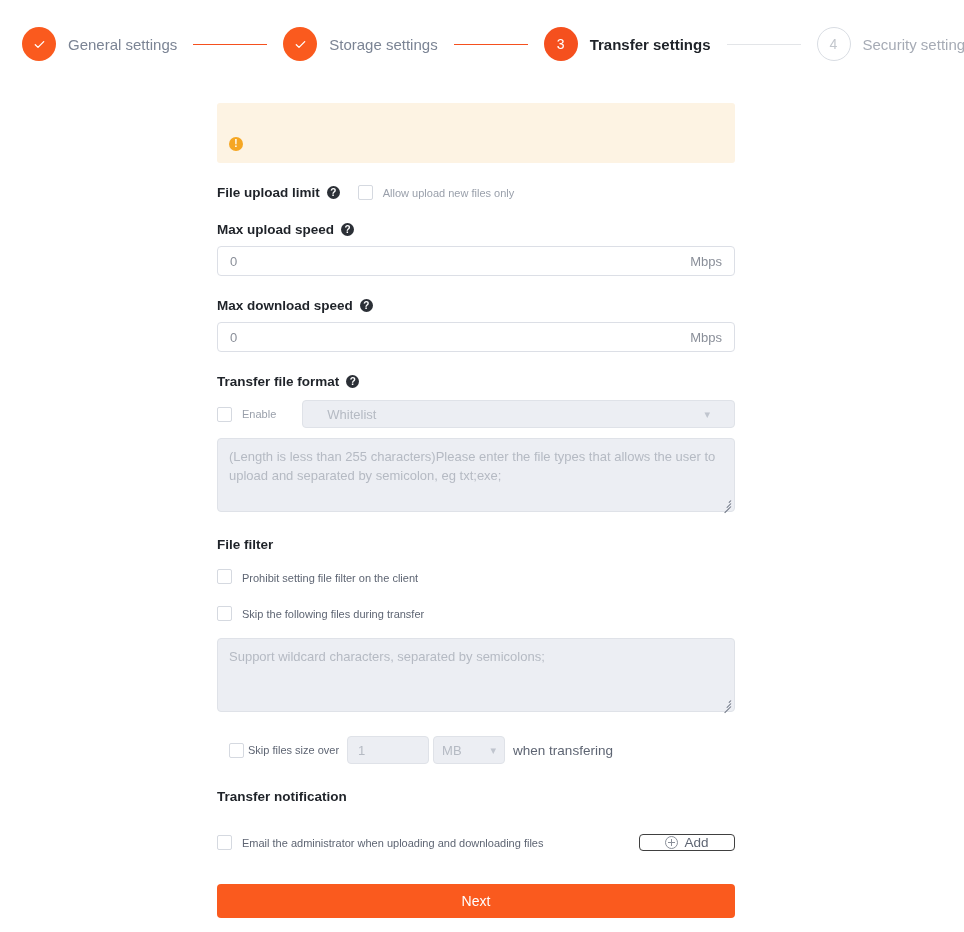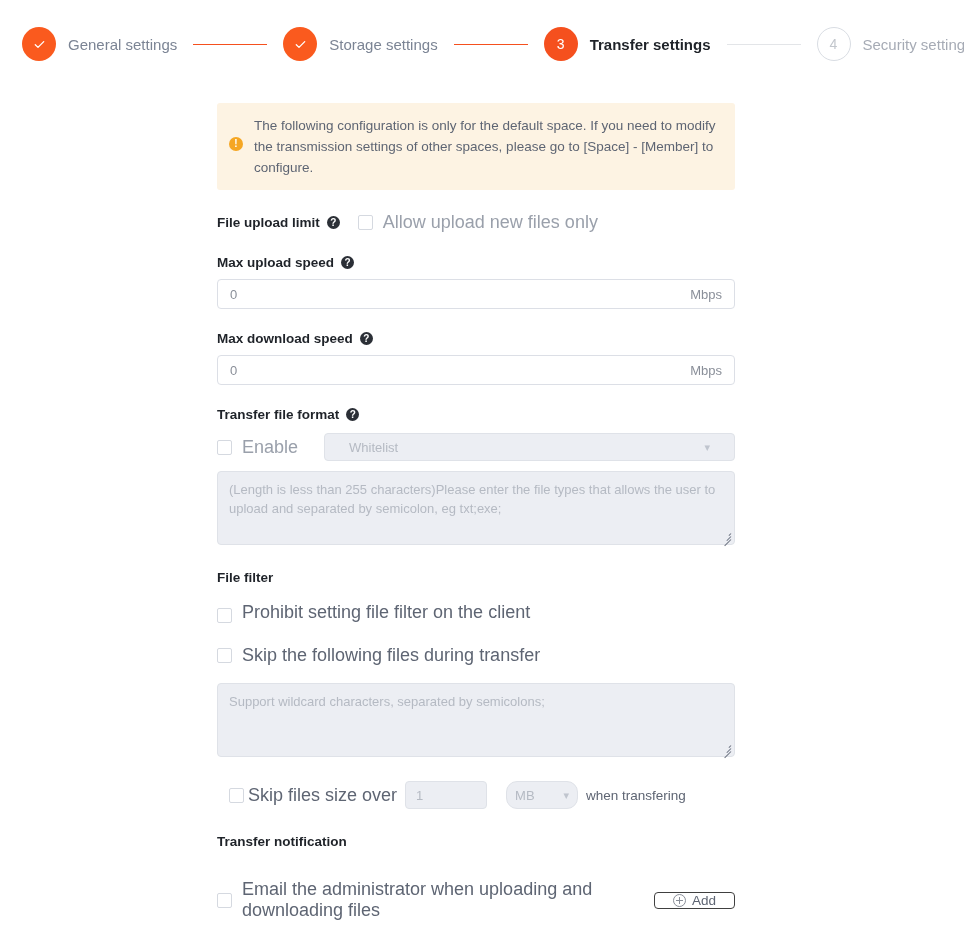--- a/index.html
+++ b/index.html
@@ -144,21 +144,21 @@
     background: #fff;
     flex: 0 0 auto;
     cursor: pointer;
   }
   .cb-row {
     display: flex;
     align-items: center;
     gap: 10px;
   }
   .cb-label {
-    font-size: 18px;
+    font-size: 11px;
     color: #5e6573;
     cursor: pointer;
   }
   .cb-label.muted { color: #9aa0ab; }
 
   
   .select {
     flex: 1;
     height: 28px;
     border: 1px solid #dfe2e8;
@@ -222,27 +222,26 @@
     background: #eceef3;
     display: flex; align-items: center;
     padding: 0 10px;
     font-size: 13px; color: #b5bac3;
     margin-left: 4px;
     cursor: not-allowed;
   }
   .unit-box {
     width: 72px; height: 28px;
     border: 1px solid #dfe2e8;
-    border-radius: 11px;
+    border-radius: 4px;
     background: #eceef3;
     display: flex; align-items: center;
     padding: 0 8px;
     font-size: 13px; color: #b5bac3;
     cursor: not-allowed;
-    margin-left: 15px;
   }
   .unit-box .sval { flex: 1; }
   .when-text { font-size: 13.5px; color: #5e6573; margin-left: 4px; }
 
   
   .notif-row {
     display: flex;
     align-items: center;
     justify-content: space-between;
     margin-top: 30px;
@@ -326,21 +325,20 @@
     <div class="step-label todo">Security settings</div>
   </div>
 
 </div>
 
 <div class="form-col">
 
   
   <div class="alert">
     <div class="alert-icon">!</div>
-    <div class="alert-text">The following configuration is only for the default space. If you need to modify the transmission settings of other spaces, please go to [Space] - [Member] to configure.</div>
   </div>
 
   
   <div class="inline-row">
     <div class="field-label">
       <span>File upload limit</span>
       <span class="help-icon">?</span>
     </div>
     <div class="cb-row">
       <span class="cb"></span>

